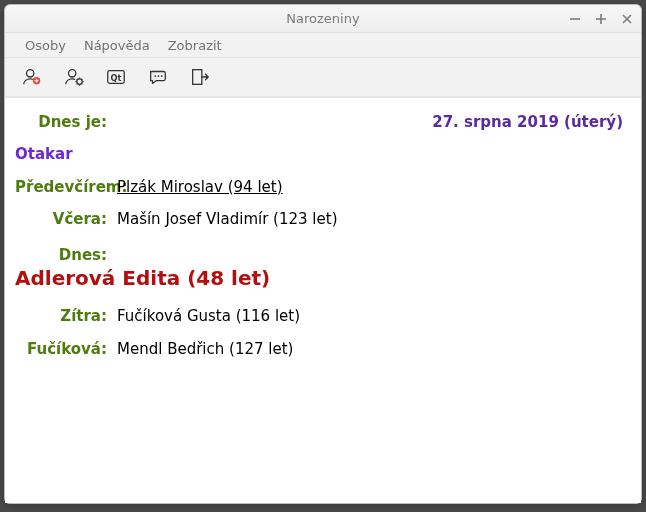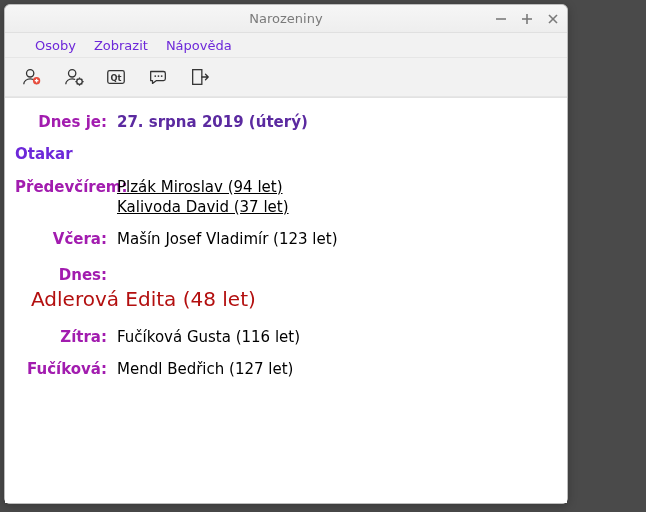--- a/index.html
+++ b/index.html
@@ -1,55 +1,55 @@
 <!DOCTYPE html>
 <html><head>
 <meta charset="utf-8">
 <style>
   * { box-sizing: border-box; font-family: "DejaVu Sans", "Liberation Sans", Arial, sans-serif; }
   html, body { margin: 0; padding: 0; }
   body { background: #4a4a4a; width: 646px; height: 512px; overflow: hidden; }
   .window {
-    position: absolute; left: 4px; top: 4px; width: 564px; height: 500px;
+    position: absolute; left: 4px; top: 4px; width: 638px; height: 500px;
     background: #f2f2f2; border: 1px solid #bdbdbd; border-radius: 6px;
     display: flex; flex-direction: column;
     box-shadow: 0 2px 10px rgba(0,0,0,.25);
   }
   .titlebar {
     height: 28px; display: flex; align-items: center; justify-content: center;
     position: relative; color: #7a7a7a; font-size: 13px; border-bottom: 1px solid #e0e0e0;
     background: linear-gradient(#f6f6f6,#eeeeee); border-radius: 6px 6px 0 0;
   }
   .titlebar .ctrls { position: absolute; right: 6px; top: 0; height: 28px; display: flex; gap: 10px; align-items: center; }
   .titlebar .ctrl { width: 16px; height: 16px; display: flex; align-items: center; justify-content: center; color: #7a7a7a; font-size: 14px; cursor: pointer; }
   .menubar {
-    height: 24px; display: flex; align-items: center; gap: 2px; padding: 0 22px;
-    background: #f2f2f2; font-size: 13px; color: #6d28d9;
+    height: 24px; display: flex; align-items: center; gap: 2px; padding: 0 12px;
+    background: #f2f2f2; font-size: 13px; color: #737373;
   }
   .menubar .item { padding: 2px 8px; cursor: default; }
   .toolbar {
     height: 40px; display: flex; align-items: center; gap: 12px; padding: 0 12px;
     background: #f2f2f2; border-top: 1px solid #e6e6e6; border-bottom: 1px solid #e6e6e6;
   }
   .tbtn {
     width: 30px; height: 30px; display: flex; align-items: center; justify-content: center;
     border-radius: 4px; cursor: pointer; color: #c2410c;
   }
   .tbtn svg { width: 22px; height: 22px; }
   .content {
     flex: 1; background: #ffffff; border-top: 1px solid #e2e2e2;
     padding: 14px 18px 10px 10px; overflow: auto; font-size: 15px; color: #000;
   }
   .row { display: flex; align-items: flex-start; margin-bottom: 12px; }
-  .row .label { width: 102px; min-width: 102px; text-align: right; font-weight: 700; color: #a21caf; padding-right: 10px; line-height: 1.35; }
+  .row .label { width: 102px; min-width: 102px; text-align: right; font-weight: 700; color: #4d7c0f; padding-right: 10px; line-height: 1.35; }
   .row .value { flex: 1; line-height: 1.35; }
   .value .line { display: block; text-decoration: underline; }
-  .v-today-date { color: #5b2aa0; font-weight: 700; }
+  .v-today-date { color: #5b2aa0; font-weight: 700; text-align: right; }
   .v-nameday   { color: #6d28d9; font-weight: 700; }
-  .v-today-bd  { color: #b30f0f; font-weight: 400; font-size: 20px; margin-left: 16px; }
+  .v-today-bd  { color: #b30f0f; font-weight: 700; font-size: 20px; }
   .row.today-bd { margin-top: 6px; margin-bottom: 14px; flex-direction: column; }
   .row.today-bd .label { padding-top: 4px; }
 </style>
 </head>
 <body>
 
 <div class="window">
 
   <div class="titlebar">
     <span>Narozeniny</span>
@@ -69,22 +69,22 @@
         <svg viewBox="0 0 16 16">
             <line x1="4" y1="4" x2="12" y2="12" stroke="currentColor" stroke-width="1.6"></line>
             <line x1="12" y1="4" x2="4" y2="12" stroke="currentColor" stroke-width="1.6"></line>
           </svg>
       </div>
     </div>
   </div>
 
   <div class="menubar">
     <div class="item">Osoby</div>
+    <div class="item">Nápověda</div>
     <div class="item">Zobrazit</div>
-    <div class="item">Nápověda</div>
   </div>
 
   <div class="toolbar">
     <div class="tbtn">
       <svg viewBox="0 0 24 24">
         <circle cx="10" cy="8" r="4" fill="none" stroke="#333" stroke-width="1.4"></circle>
         <path d="M3 20c0-3.5 3.2-6 7-6s7 2.5 7 6" fill="none" stroke="#333" stroke-width="1.4"></path>
         <circle cx="17" cy="16" r="4" fill="#e74c3c"></circle>
         <line x1="17" y1="14" x2="17" y2="18" stroke="#fff" stroke-width="1.4"></line>
         <line x1="15" y1="16" x2="19" y2="16" stroke="#fff" stroke-width="1.4"></line>
@@ -137,21 +137,20 @@
     </div>
 
     <div class="row">
       <div class="value v-nameday">Otakar</div>
     </div>
 
     <div class="row">
       <div class="label">Předevčírem:</div>
       <div class="value">
         <span class="line">Plzák Miroslav (94 let)</span>
-        <span class="line">Kalivoda David (37 let)</span>
       </div>
     </div>
 
     <div class="row">
       <div class="label">Včera:</div>
       <div class="value">Mašín Josef Vladimír (123 let)</div>
     </div>
 
     <div class="row today-bd">
       <div class="label">Dnes:</div>

